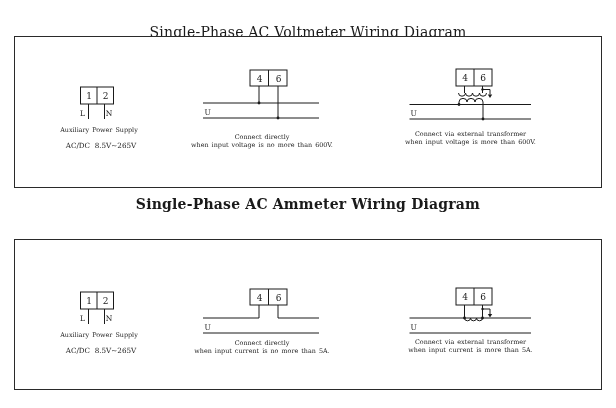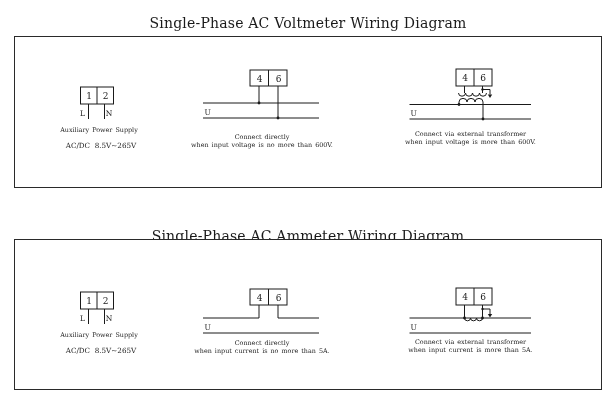--- a/index.html
+++ b/index.html
@@ -18,21 +18,21 @@
   .t8{font-size:7.5px;text-anchor:middle;}
   .t8s{font-size:7.5px;text-anchor:start;}
   .cap{font-size:6.4px;text-anchor:middle;word-spacing:1px;}
   .rate{font-size:7.2px;text-anchor:middle;}
 </style>
 </head>
 <body>
 
 <div class="page">
 
-  <div class="title" style="top:15px;">Single-Phase AC Voltmeter Wiring Diagram</div>
+  <div class="title" style="top:24px;">Single-Phase AC Voltmeter Wiring Diagram</div>
 
   <div class="frame" style="left:14px;top:36px;width:586px;height:150px;">
     <svg width="586" height="150" viewBox="0 0 586 150">
 
       <g>
         <rect class="bx" x="65.5" y="50" width="33" height="17"></rect>
         <line class="ln" x1="82" y1="50" x2="82" y2="67"></line>
         <text class="t9" x="74" y="62">1</text>
         <text class="t9" x="90.5" y="62">2</text>
         <line class="ln" x1="73.5" y1="67" x2="73.5" y2="82"></line>
@@ -77,21 +77,21 @@
         <circle class="dot" cx="468" cy="82" r="1.4"></circle>
         <line class="ln" x1="394.5" y1="67.5" x2="516" y2="67.5"></line>
         <line class="ln" x1="394.5" y1="82" x2="516" y2="82"></line>
         <text class="t8s" x="395.5" y="79">U</text>
         <text class="cap" x="455.5" y="98.5">Connect via external transformer</text>
         <text class="cap" x="455.5" y="106.5">when input voltage is more than 600V.</text>
       </g>
     </svg>
   </div>
 
-  <div class="title" style="top:228px;">Single-Phase AC Ammeter Wiring Diagram</div>
+  <div class="title" style="top:196px;font-weight:bold;">Single-Phase AC Ammeter Wiring Diagram</div>
 
   <div class="frame" style="left:14px;top:239px;width:586px;height:149px;">
     <svg width="586" height="149" viewBox="0 0 586 149">
 
       <g>
         <rect class="bx" x="65.5" y="52" width="33" height="17"></rect>
         <line class="ln" x1="82" y1="52" x2="82" y2="69"></line>
         <text class="t9" x="74" y="64">1</text>
         <text class="t9" x="90.5" y="64">2</text>
         <line class="ln" x1="73.5" y1="69" x2="73.5" y2="84"></line>

